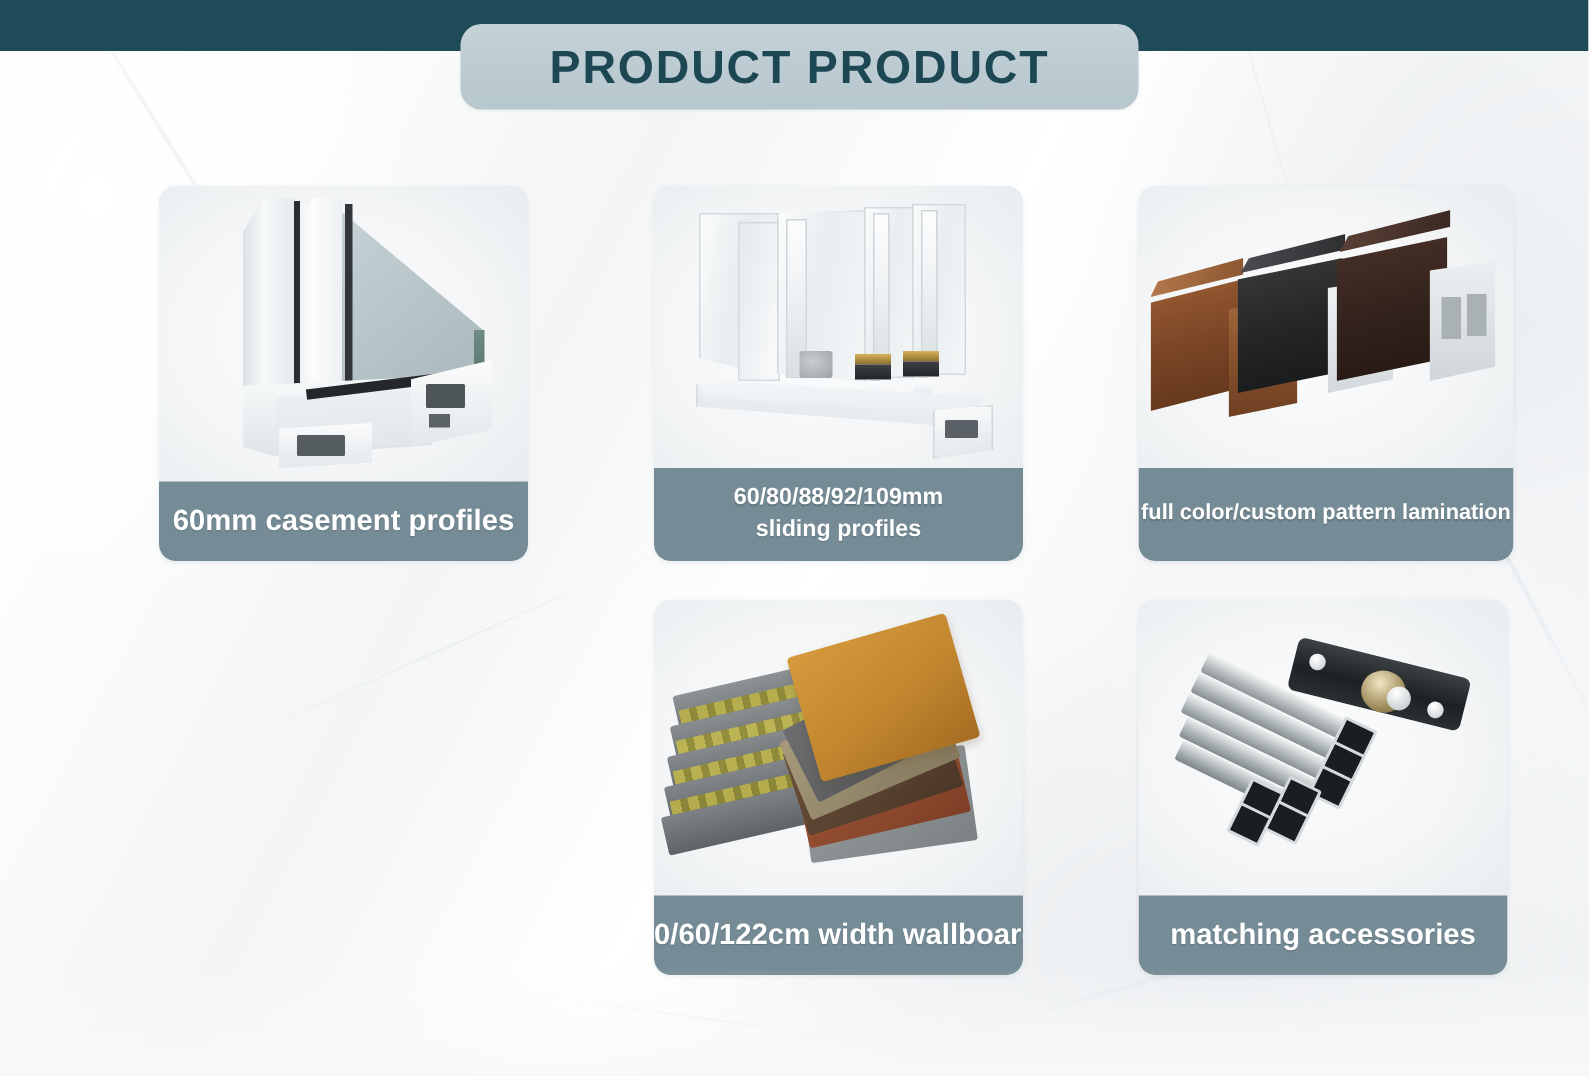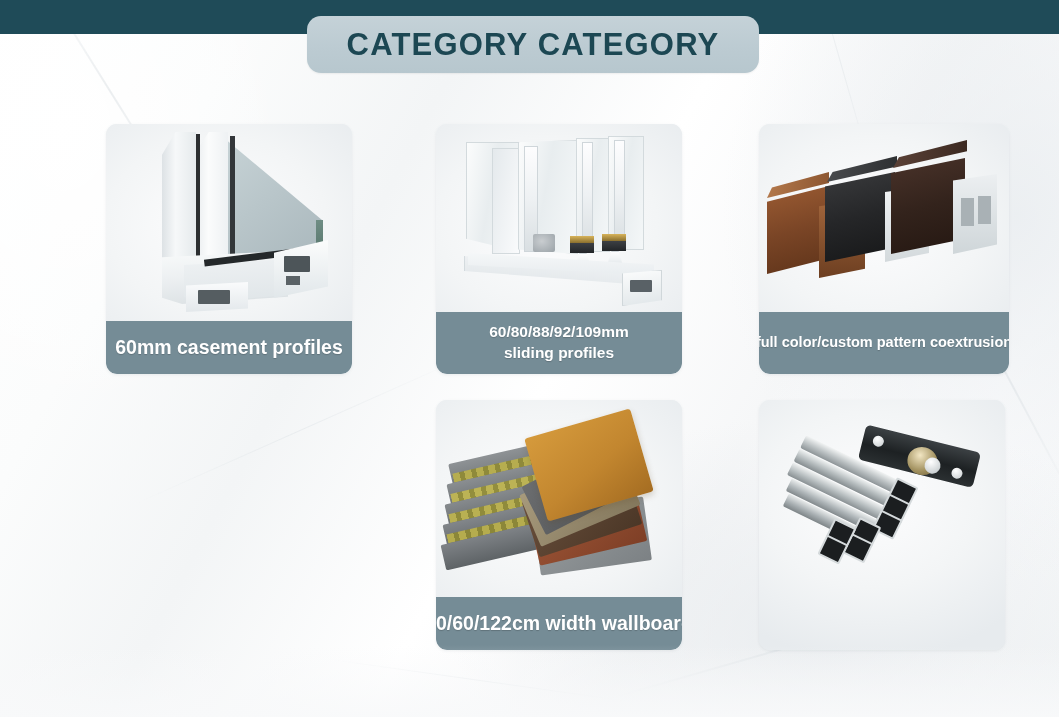--- a/index.html
+++ b/index.html
@@ -111,21 +111,21 @@
     <div class="vein" style="left:-40px;top:90px;width:300px;transform:rotate(58deg);"></div>
     <div class="vein2" style="left:120px;top:430px;width:360px;transform:rotate(-24deg);"></div>
     <div class="vein" style="left:600px;top:640px;width:420px;transform:rotate(-16deg);"></div>
     <div class="vein2" style="left:700px;top:60px;width:280px;transform:rotate(74deg);"></div>
     <div class="vein2" style="left:330px;top:680px;width:300px;transform:rotate(8deg);"></div>
     <div class="vein" style="left:880px;top:380px;width:260px;transform:rotate(62deg);"></div>
   </div>
 
   <div class="topbar"></div>
   <div class="title-pill">
-    <div class="title-text">CATEGORY CATEGORY</div>
+    <div class="title-text">PRODUCT PRODUCT</div>
   </div>
 
   <div class="grid">
 
     <div class="card" style="left:78px;top:124px;width:246px;height:250px;">
       <div class="photo">
         <div class="ph"></div>
         <div class="cas-wrap">
 
           <div style="position:absolute;left:80px;top:6px;width:98px;height:128px;
@@ -259,21 +259,21 @@
                       background:linear-gradient(100deg,#5c4238,#3a2820);
                       clip-path:polygon(8% 62%,100% 0,100% 40%,0 100%);"></div>
           <div style="position:absolute;left:62px;top:42px;width:44px;height:80px;
                       background:linear-gradient(180deg,#ecefF1,#cfd6d9);
                       clip-path:polygon(0 8%,100% 0,100% 88%,0 100%);"></div>
           <div style="position:absolute;left:70px;top:66px;width:13px;height:28px;background:#a9b1b5;"></div>
           <div style="position:absolute;left:87px;top:64px;width:13px;height:28px;background:#a9b1b5;"></div>
         </div>
       </div>
       <div class="caption two">
-        <div class="cap-line cap-xs">full color/custom pattern coextrusion</div>
+        <div class="cap-line cap-xs">full color/custom pattern lamination</div>
       </div>
     </div>
 
 
     <div class="card" style="left:408px;top:400px;width:246px;height:250px;">
       <div class="photo">
         <div class="ph"></div>
 
         <div class="wb" style="left:14px;top:52px;width:106px;height:28px;
              background:linear-gradient(180deg,#8e9295,#6d7275);transform:rotate(-13deg);border-radius:2px;"></div>
@@ -345,18 +345,21 @@
 
           <div style="position:absolute;left:100px;top:-2px;width:20px;height:18px;background:#1b1e20;border:2px solid #d5dadc;border-radius:2px;"></div>
           <div style="position:absolute;left:100px;top:16px;width:20px;height:18px;background:#1b1e20;border:2px solid #d5dadc;border-radius:2px;"></div>
           <div style="position:absolute;left:100px;top:34px;width:20px;height:18px;background:#1b1e20;border:2px solid #d5dadc;border-radius:2px;"></div>
           <div style="position:absolute;left:84px;top:50px;width:20px;height:18px;background:#1b1e20;border:2px solid #d5dadc;border-radius:2px;"></div>
           <div style="position:absolute;left:84px;top:68px;width:20px;height:18px;background:#1b1e20;border:2px solid #d5dadc;border-radius:2px;"></div>
           <div style="position:absolute;left:62px;top:62px;width:20px;height:18px;background:#1b1e20;border:2px solid #d5dadc;border-radius:2px;"></div>
           <div style="position:absolute;left:62px;top:80px;width:20px;height:18px;background:#1b1e20;border:2px solid #d5dadc;border-radius:2px;"></div>
         </div>
       </div>
+      <div class="caption one">
+        <div class="cap-line cap-big">matching accessories</div>
+      </div>
     </div>
 
   </div>
 
   <div class="bottom-fade"></div>
 </div>
 
 </body></html>

